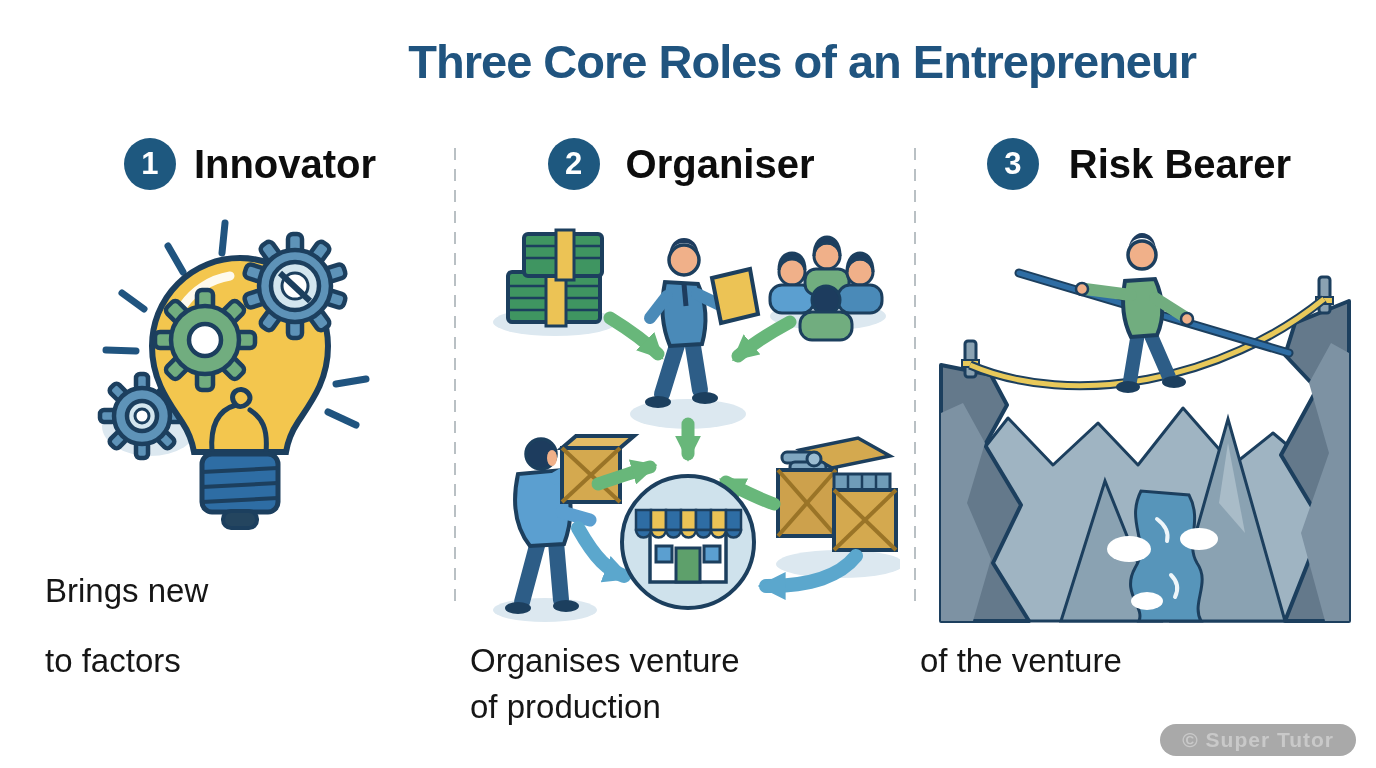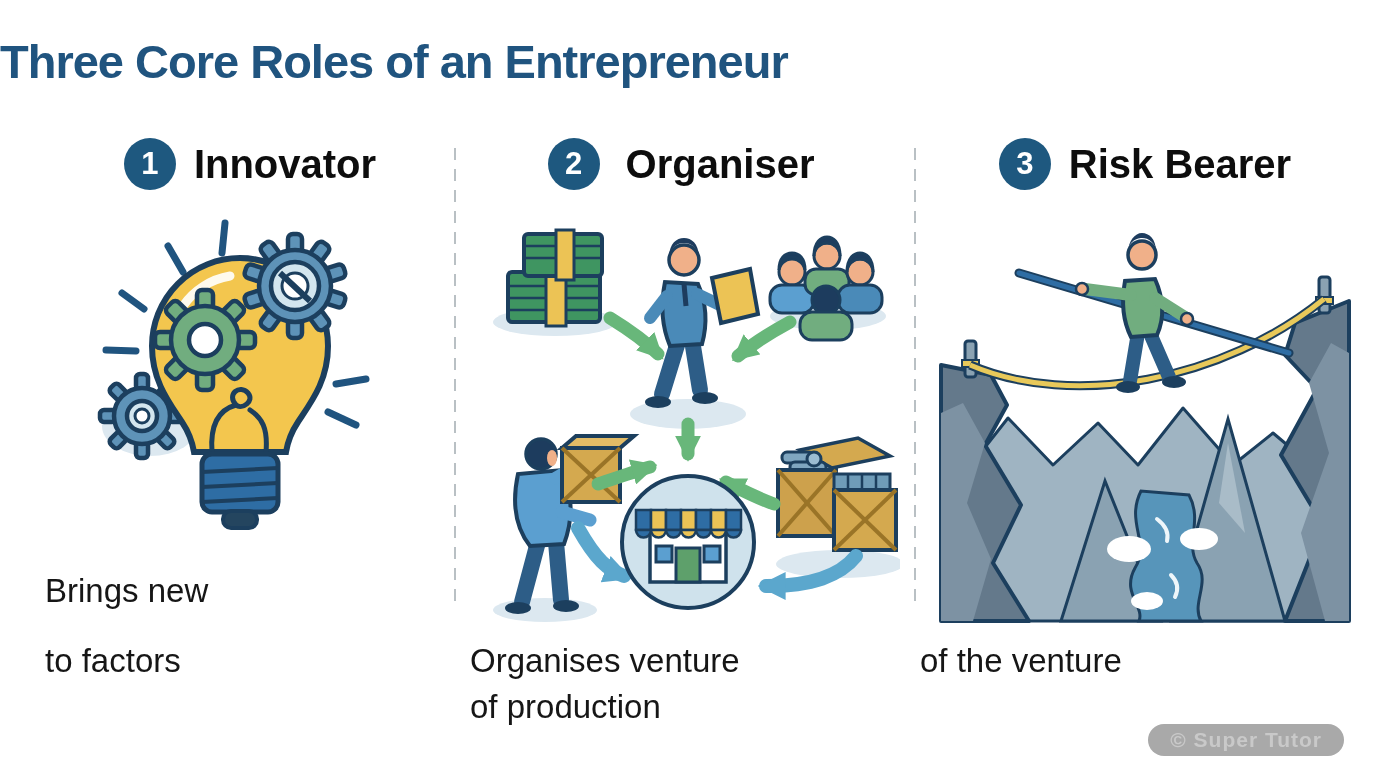--- a/index.html
+++ b/index.html
@@ -3,21 +3,21 @@
 <meta charset="utf-8">
 <style>
   html,body{margin:0;padding:0;}
   body{
     width:1376px;height:768px;background:#ffffff;position:relative;overflow:hidden;
     font-family:"Liberation Sans", sans-serif;
   }
   .abs{position:absolute;}
   
   .page-title{
-    left:0;top:34px;width:1196px;text-align:left;
+    left:0;top:34px;width:1196px;text-align:right;
     font-size:47px;font-weight:700;letter-spacing:-1px;color:var(--c-title);
   }
   
   .col-header{display:flex;align-items:center;justify-content:center;gap:18px;height:58px;}
   .badge{
     width:52px;height:52px;border-radius:50%;background:var(--c-badge);
     color:#ffffff;font-size:31px;font-weight:700;display:flex;align-items:center;justify-content:center;
     flex:0 0 52px;
   }
   .col-label{font-size:40px;font-weight:700;color:#0d0d0d;white-space:nowrap;}
@@ -25,21 +25,21 @@
   .v-divider{
     width:2px;
     background:repeating-linear-gradient(to bottom, var(--c-divider) 0 12px, transparent 12px 21px);
   }
   
   .caption{color:var(--c-text);font-size:33px;line-height:46px;}
   .caption p{margin:0;}
   .cap-gap{margin-bottom:24px !important;}
   
   .watermark{
-    right:32px;bottom:12px;background:var(--c-wm_bg);color:var(--c-wm_text);
+    right:20px;bottom:12px;background:var(--c-wm_bg);color:var(--c-wm_text);
     border-radius:18px;padding:4px 22px;font-size:21px;font-weight:700;letter-spacing:1px;
   }
   svg{display:block;}
 </style>
 </head>
 <body>
 
 <h1 class="abs page-title" style="margin:0;">Three Core Roles of an Entrepreneur</h1>
 
 <div class="abs col-header" style="left:60px;top:135px;width:380px;">
@@ -47,21 +47,21 @@
   <h2 class="col-label" style="margin:0;">Innovator</h2>
 </div>
 
 <div class="abs col-header" style="left:470px;top:135px;width:430px;">
   <div class="badge">2</div>
   <h2 class="col-label" style="margin:8px;">Organiser</h2>
 </div>
 
 <div class="abs col-header" style="left:930px;top:135px;width:430px;">
   <div class="badge">3</div>
-  <h2 class="col-label" style="margin:0;">Risk Bearer</h2>
+  <h2 class="col-label" style="margin:12px;">Risk Bearer</h2>
 </div>
 
 <div class="abs v-divider" style="left:454px;top:148px;height:460px;"></div>
 <div class="abs v-divider" style="left:914px;top:148px;height:460px;"></div>
 
 <div class="abs" style="left:90px;top:198px;">
 <svg width="300" height="362" viewBox="0 0 300 362">
 
   <g stroke="var(--c-title)" stroke-width="7" stroke-linecap="round">
     <line x1="135" y1="25" x2="132" y2="55"></line>

